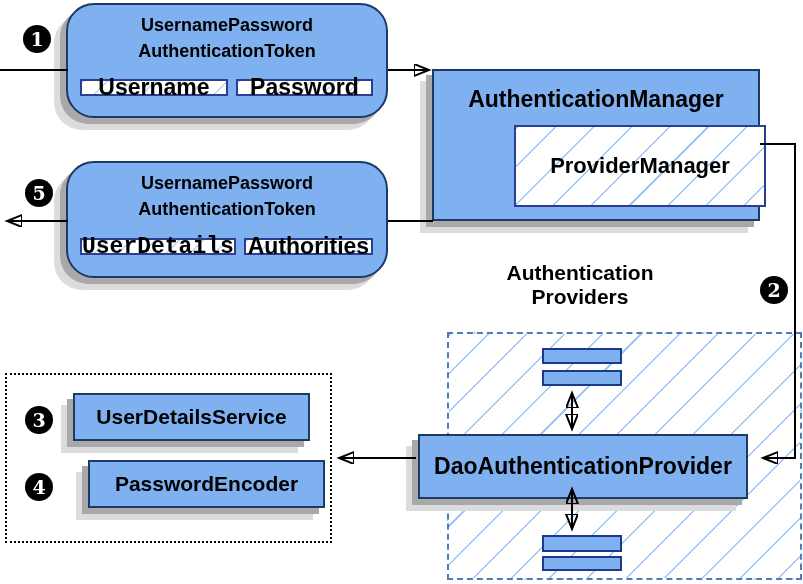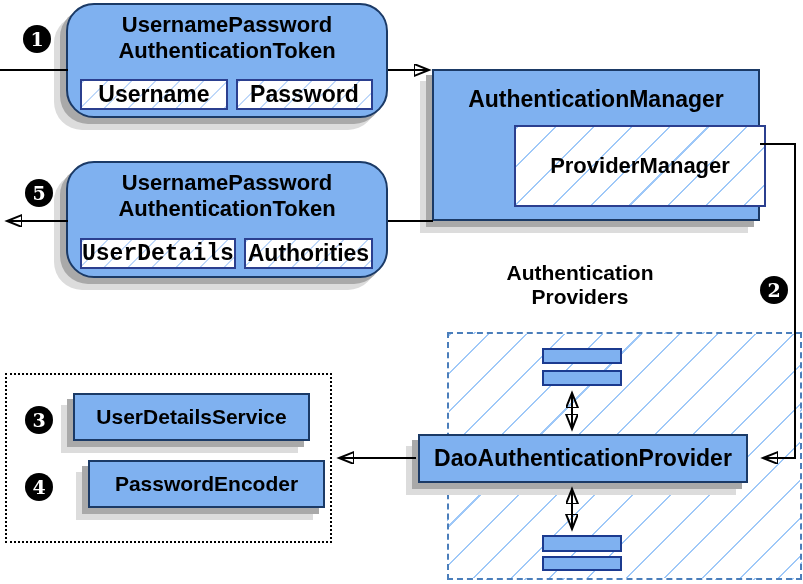--- a/index.html
+++ b/index.html
@@ -8,23 +8,23 @@
     font-family:"Liberation Sans",sans-serif;color:#000;
   }
   .abs{position:absolute;box-sizing:border-box;}
   .node{
     position:absolute;box-sizing:border-box;
     background:#7fb1f0;border:2px solid #1b3a66;
     font-weight:bold;text-align:center;
   }
   .shadowed{box-shadow:-6px 6px 0 #a9a9a9,-12px 12px 0 #dcdcdc;}
   .rounded{border-radius:28px;}
-  .token-title{padding-top:7px;font-size:22px;line-height:26px;font-weight:bold;}
+  .token-title{padding-top:7px;font-size:18px;line-height:26px;font-weight:bold;}
   .token-title span{display:block;}
-  .fields{position:absolute;left:12px;right:13px;display:flex;gap:8px;height:31px;}
+  .fields{position:absolute;left:12px;right:13px;display:flex;gap:8px;height:17px;}
   .field{
     flex:1;box-sizing:border-box;border:2px solid #2b3f8f;
     background:
       repeating-linear-gradient(135deg, rgba(140,185,245,0.55) 0px, rgba(140,185,245,0.55) 1.5px, transparent 1.5px, transparent 17px),
       #fff;
     font-size:23px;font-weight:bold;display:flex;align-items:center;justify-content:center;
   }
   .hatch-big{
     background:
       repeating-linear-gradient(135deg, #9ec8f8 0px, #9ec8f8 1.5px, transparent 1.5px, transparent 27px),
@@ -84,21 +84,21 @@
   <div class="group-label" style="left:430px;top:261px;width:300px;">
     <span>Authentication</span>
     <span>Providers</span>
   </div>
 
   <div class="abs hatch-big z1" style="left:403px;top:332px;width:355px;height:248px;border:2px dashed #4a7ebb;"></div>
 
   <div class="bar" style="left:542px;top:348px;height:16px;"></div>
   <div class="bar" style="left:542px;top:370px;height:16px;"></div>
 
-  <div class="node shadowed z2" style="left:418px;top:434px;width:330px;height:49px;display:flex;align-items:center;justify-content:center;font-size:23px;">DaoAuthenticationProvider</div>
+  <div class="node shadowed z2" style="left:418px;top:434px;width:330px;height:65px;display:flex;align-items:center;justify-content:center;font-size:23px;">DaoAuthenticationProvider</div>
 
   <div class="bar" style="left:542px;top:535px;height:17px;"></div>
   <div class="bar" style="left:542px;top:556px;height:15px;"></div>
 
   <div class="abs z1" style="left:5px;top:373px;width:327px;height:170px;border:2px dotted #000;background:#fff;"></div>
 
   <div class="node shadowed z2" style="left:73px;top:393px;width:237px;height:48px;display:flex;align-items:center;justify-content:center;font-size:21px;">UserDetailsService</div>
 
   <div class="node shadowed z2" style="left:88px;top:460px;width:237px;height:48px;display:flex;align-items:center;justify-content:center;font-size:21px;">PasswordEncoder</div>
 

